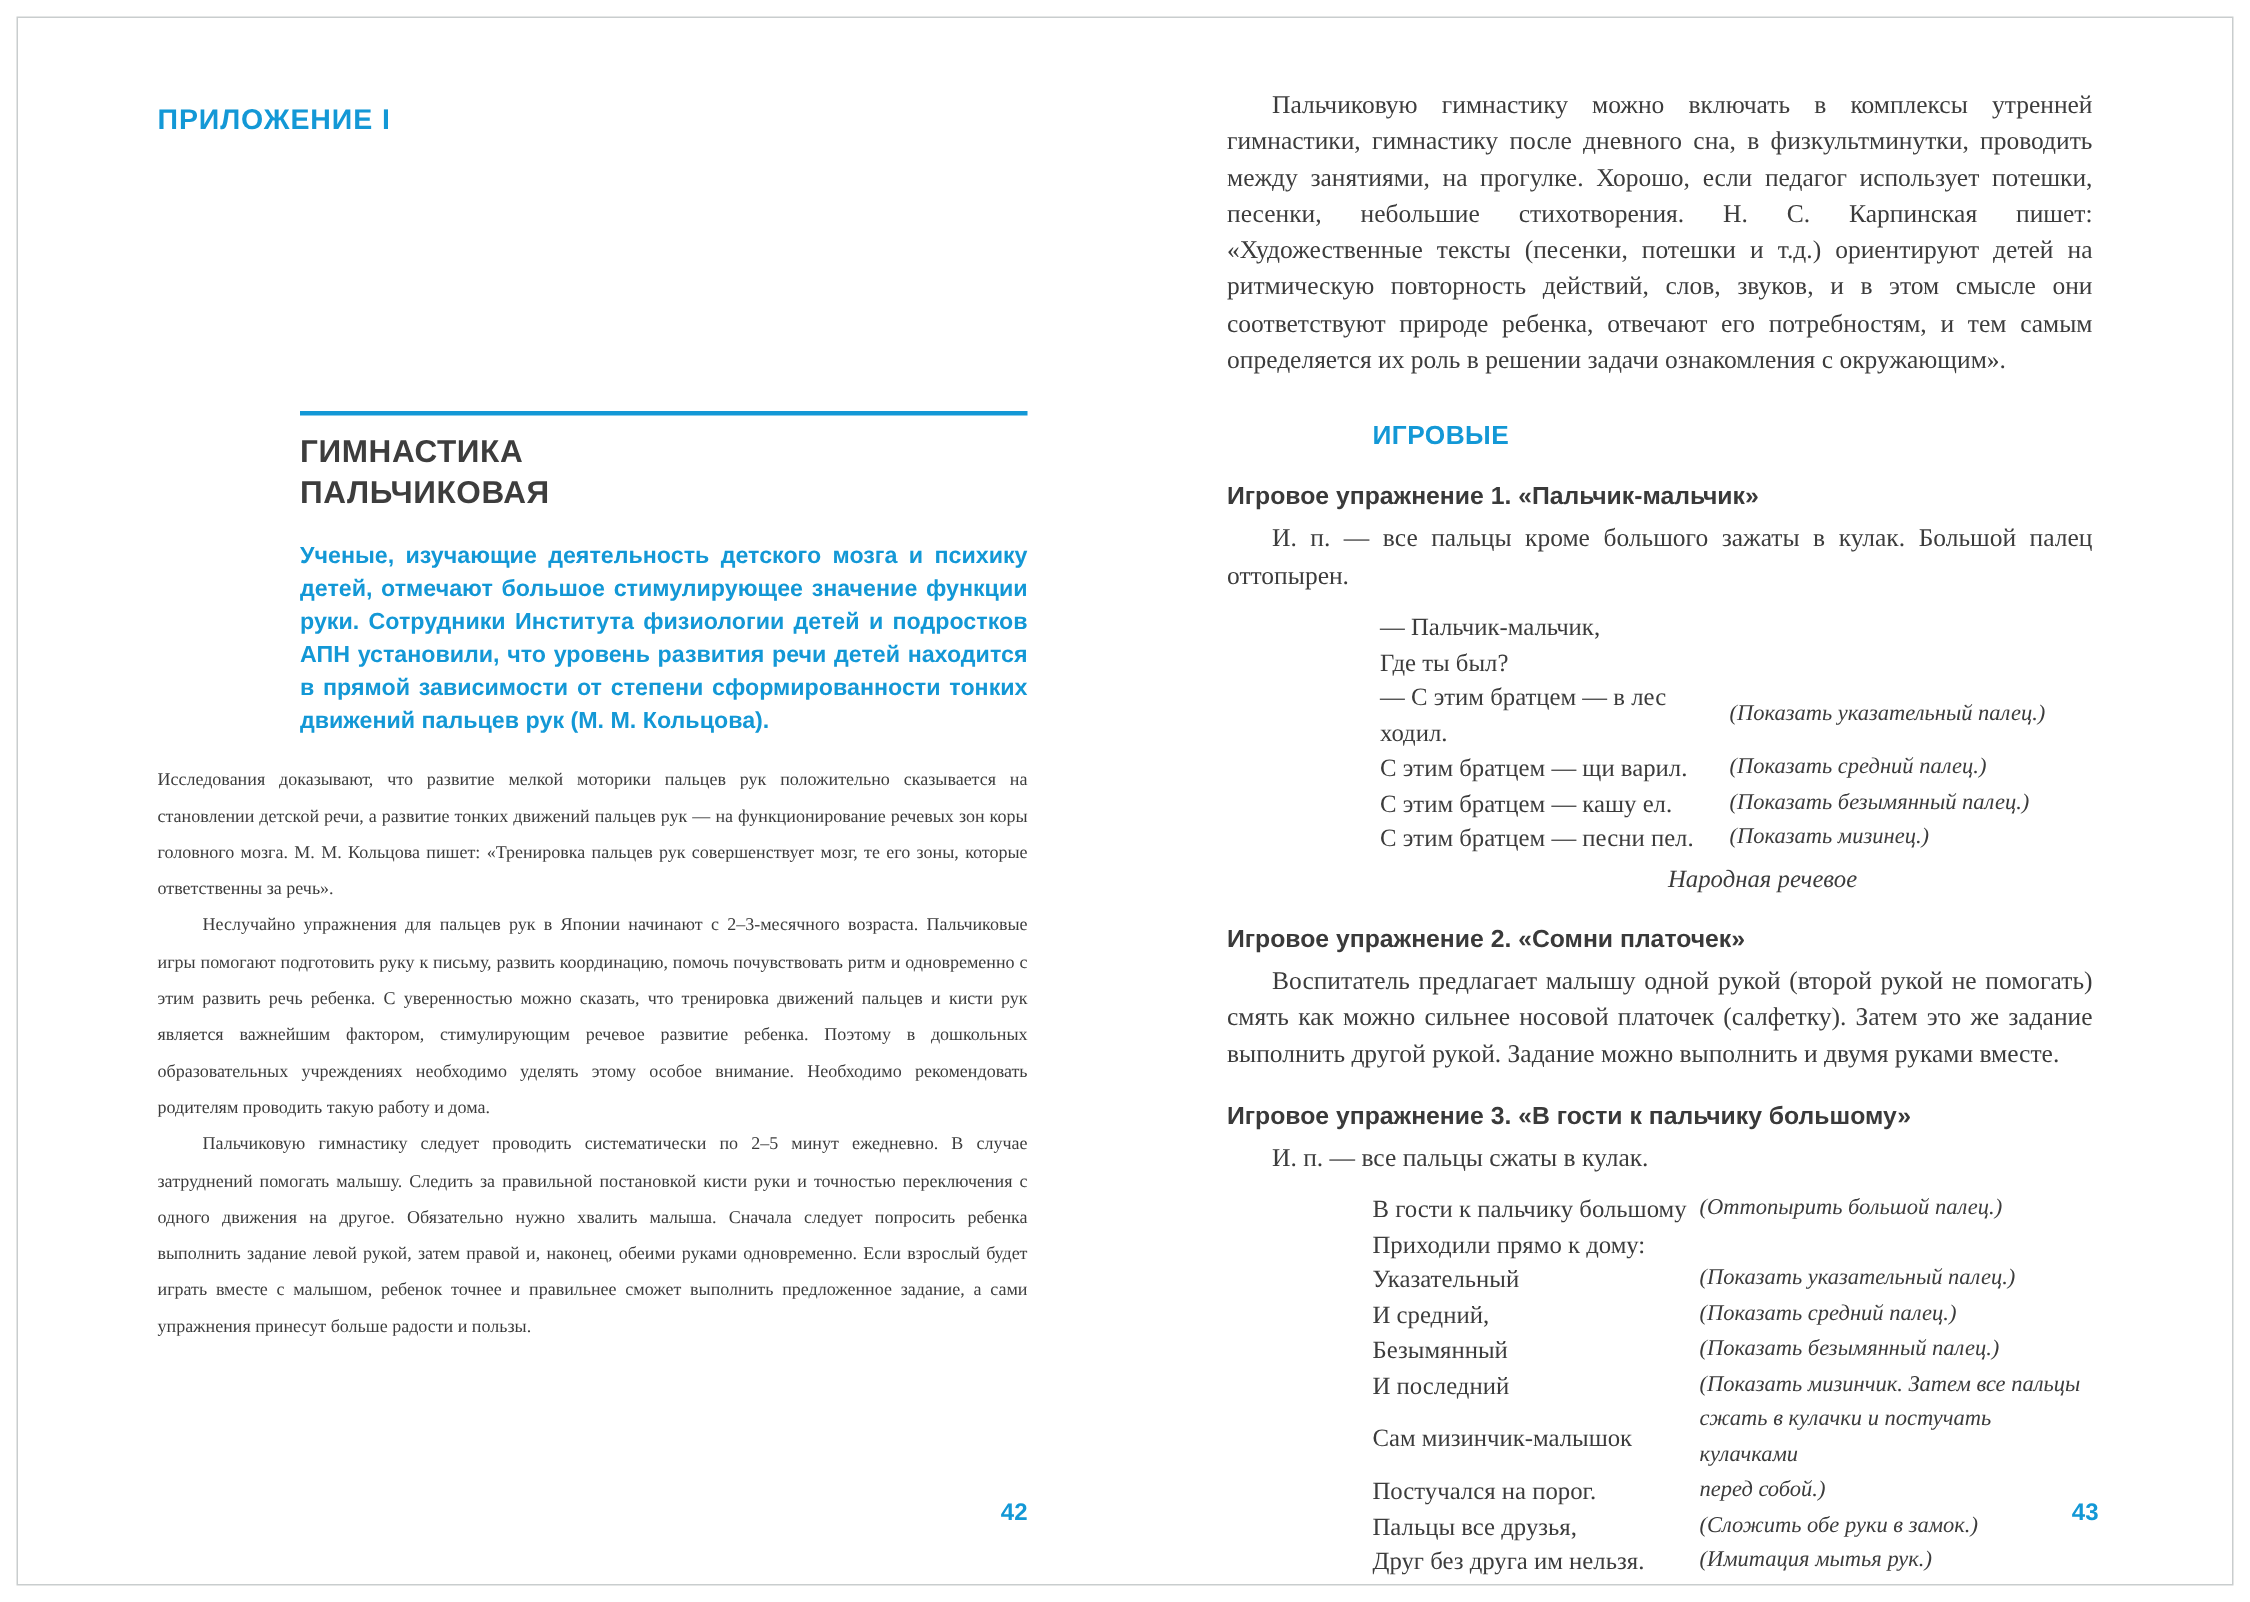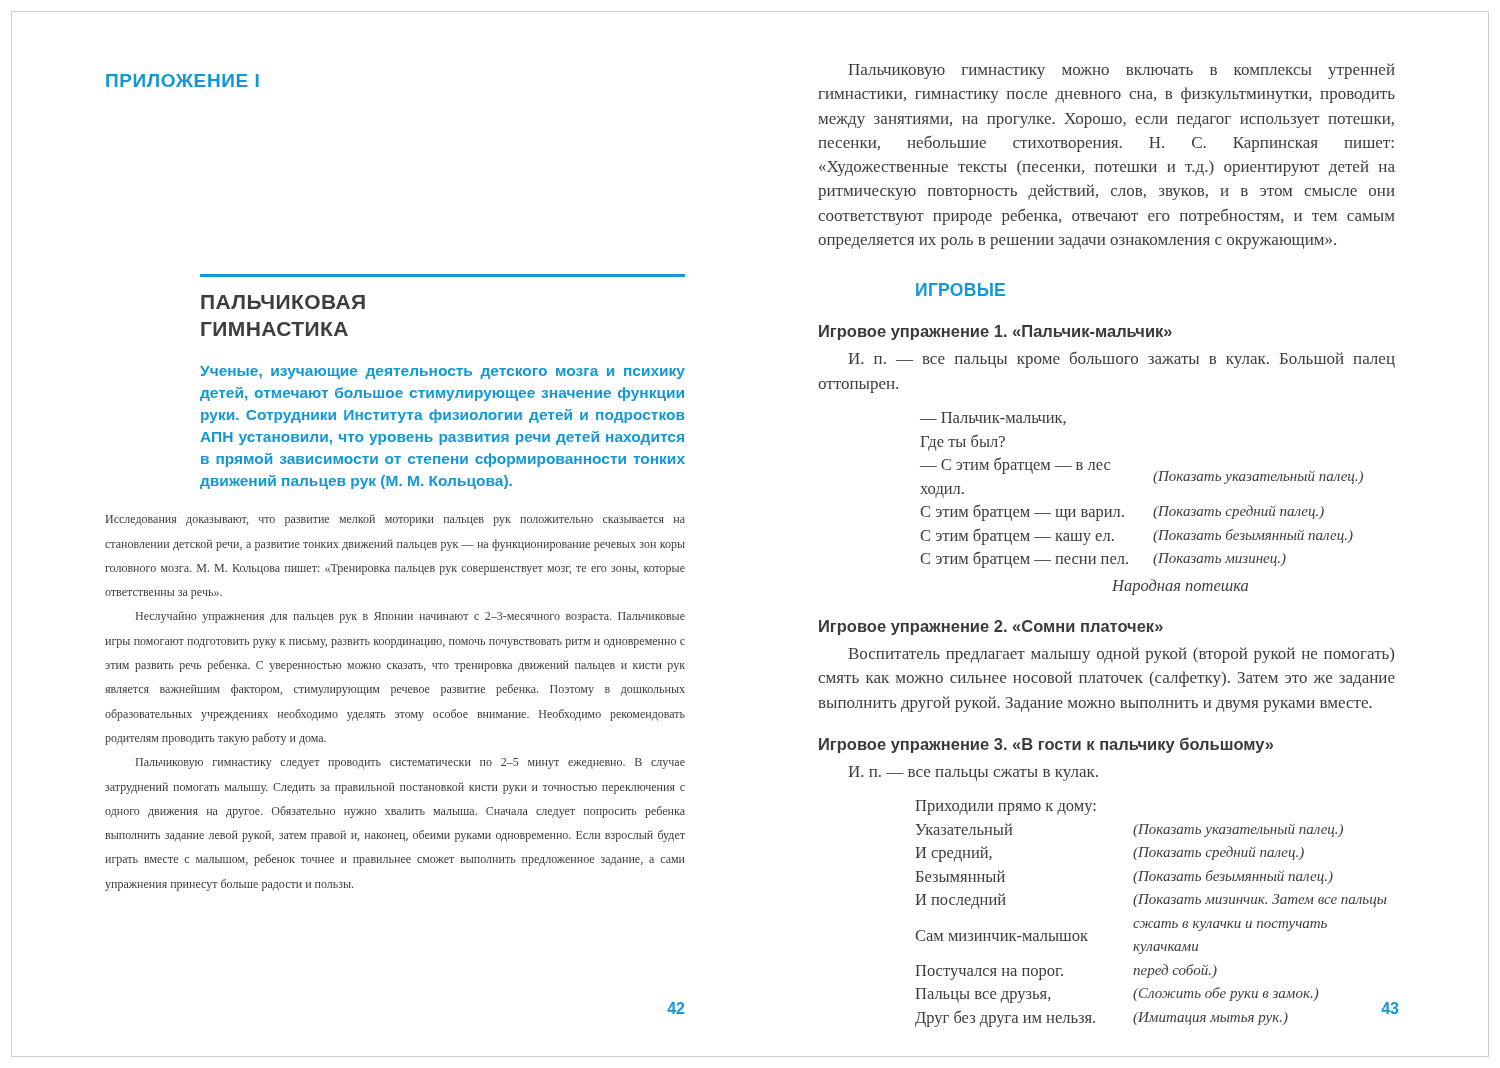--- a/index.html
+++ b/index.html
@@ -64,22 +64,22 @@
 
 <div class="frame"></div>
 
 <div class="spread">
 
   <div class="page page-left">
     <div class="appendix">ПРИЛОЖЕНИЕ I</div>
 
     <div class="head-block">
       <div class="head-title">
+        <div>ГИМНАСТИКА</div>
         <div>ПАЛЬЧИКОВАЯ</div>
-        <div>ГИМНАСТИКА</div>
       </div>
       <p class="lead">Ученые, изучающие деятельность детского мозга и психику детей, отмечают большое стимулирующее значение функции руки. Сотрудники Института физиологии детей и подростков АПН установили, что уровень развития речи детей находится в прямой зависимости от степени сформированности тонких движений пальцев рук (М. М. Кольцова).</p>
     </div>
 
     <p class="body-par">Исследования доказывают, что развитие мелкой моторики пальцев рук положительно сказывается на становлении детской речи, а развитие тонких движений пальцев рук — на функционирование речевых зон коры головного мозга. М. М. Кольцова пишет: «Тренировка пальцев рук совершенствует мозг, те его зоны, которые ответственны за речь».</p>
     <p class="body-par indent">Неслучайно упражнения для пальцев рук в Японии начинают с 2–3-месячного возраста. Пальчиковые игры помогают подготовить руку к письму, развить координацию, помочь почувствовать ритм и одновременно с этим развить речь ребенка. С уверенностью можно сказать, что тренировка движений пальцев и кисти рук является важнейшим фактором, стимулирующим речевое развитие ребенка. Поэтому в дошкольных образовательных учреждениях необходимо уделять этому особое внимание. Необходимо рекомендовать родителям проводить такую работу и дома.</p>
     <p class="body-par indent">Пальчиковую гимнастику следует проводить систематически по 2–5 минут ежедневно. В случае затруднений помогать малышу. Следить за правильной постановкой кисти руки и точностью переключения с одного движения на другое. Обязательно нужно хвалить малыша. Сначала следует попросить ребенка выполнить задание левой рукой, затем правой и, наконец, обеими руками одновременно. Если взрослый будет играть вместе с малышом, ребенок точнее и правильнее сможет выполнить предложенное задание, а сами упражнения принесут больше радости и пользы.</p>
 
     <div class="pagenum pagenum-left">42</div>
   </div>
@@ -112,33 +112,37 @@
           <span class="verse-action">(Показать средний палец.)</span>
         </div>
         <div class="verse-row">
           <span class="verse-text">С этим братцем — кашу ел.</span>
           <span class="verse-action">(Показать безымянный палец.)</span>
         </div>
         <div class="verse-row">
           <span class="verse-text">С этим братцем — песни пел.</span>
           <span class="verse-action">(Показать мизинец.)</span>
         </div>
-        <div class="attribution">Народная потешка</div>
+        <div class="attribution">Народная речевое</div>
       </div>
     </div>
 
     <div class="exercise">
       <div class="ex-title">Игровое упражнение 2. «Сомни платочек»</div>
       <p class="ex-body">Воспитатель предлагает малышу одной рукой (второй рукой не помогать) смять как можно сильнее носовой платочек (салфетку). Затем это же задание выполнить другой рукой. Задание можно выполнить и двумя руками вместе.</p>
     </div>
 
     <div class="exercise">
       <div class="ex-title">Игровое упражнение 3. «В гости к пальчику большому»</div>
       <p class="ip">И. п. — все пальцы сжаты в кулак.</p>
       <div class="verse verse-3">
+        <div class="verse-row">
+          <span class="verse-text">В гости к пальчику большому</span>
+          <span class="verse-action">(Оттопырить большой палец.)</span>
+        </div>
         <div class="verse-row">
           <span class="verse-text">Приходили прямо к дому:</span>
           <span class="verse-action"></span>
         </div>
         <div class="verse-row">
           <span class="verse-text">Указательный</span>
           <span class="verse-action">(Показать указательный палец.)</span>
         </div>
         <div class="verse-row">
           <span class="verse-text">И средний,</span>

